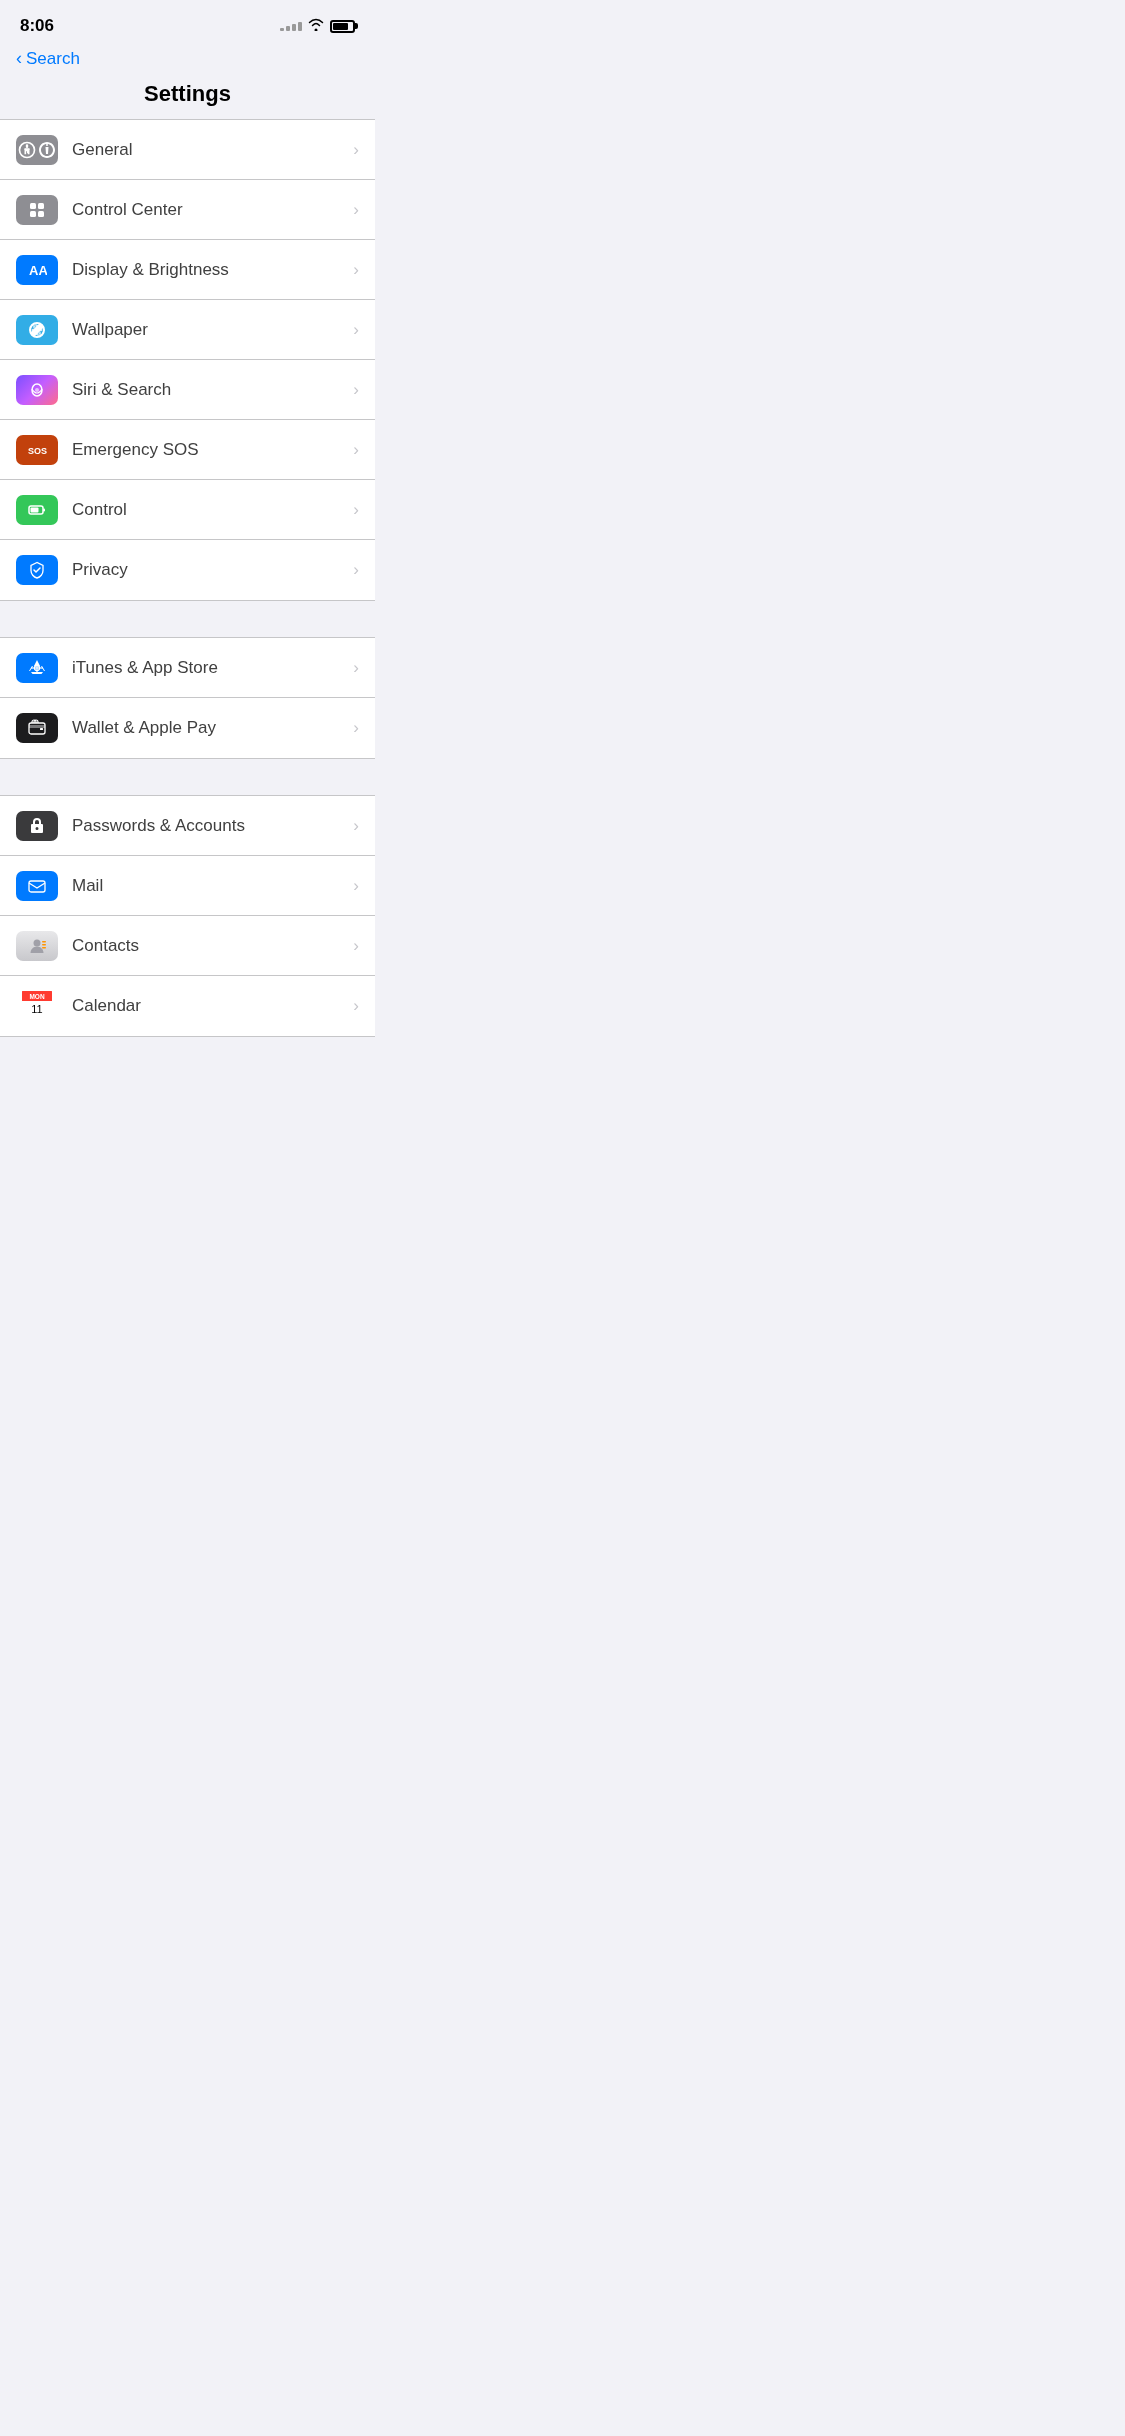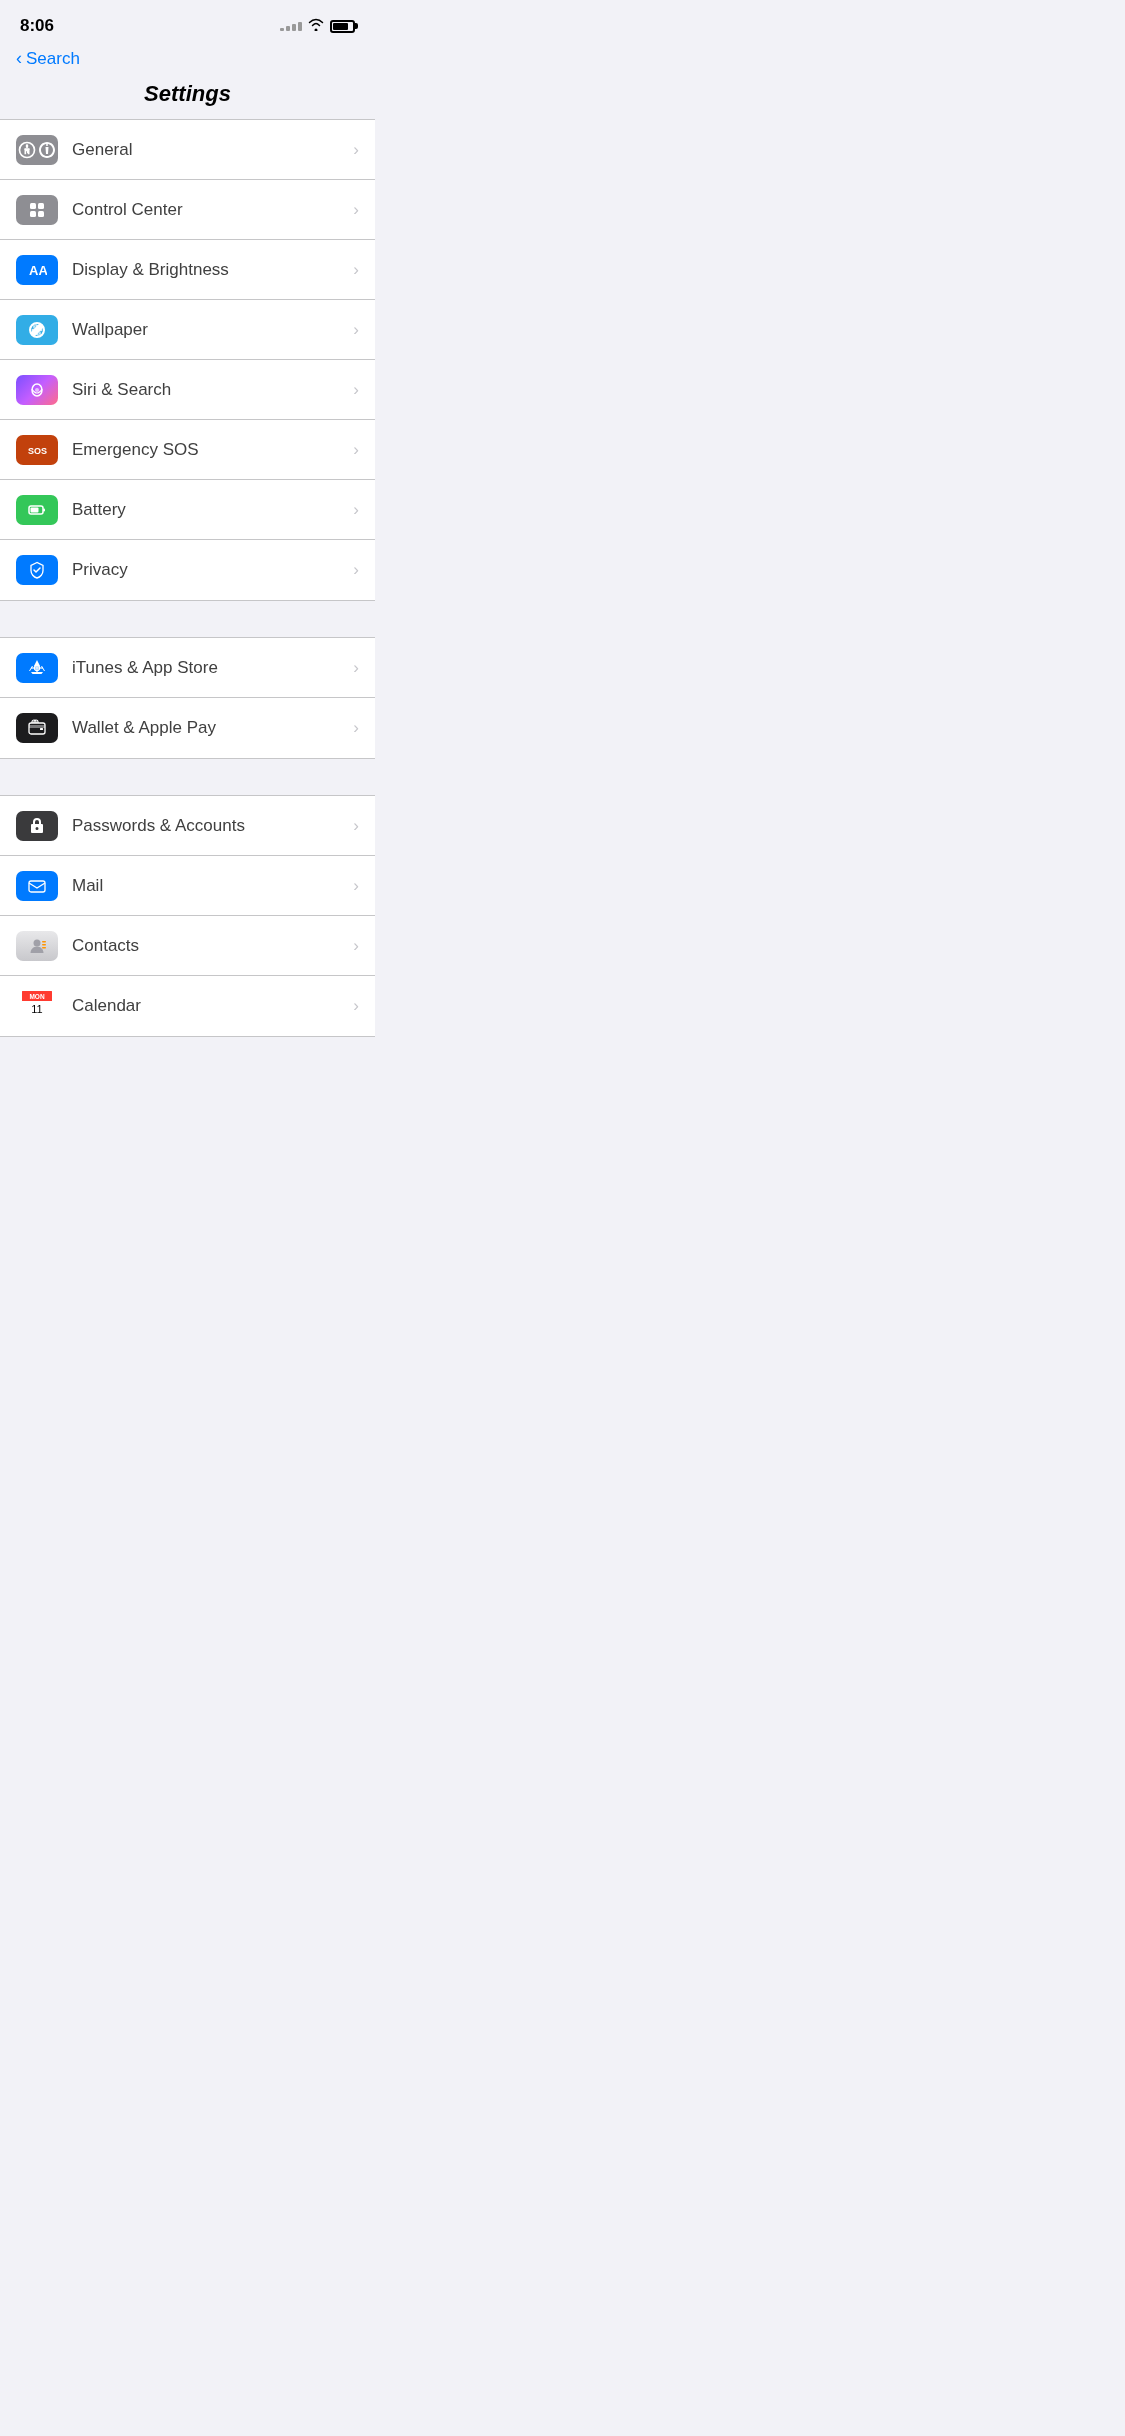--- a/index.html
+++ b/index.html
@@ -91,21 +91,20 @@
     .back-chevron {
       font-size: 18px;
       color: #007aff;
     }
 
     
     .page-title-bar {
       background: #f2f2f7;
       text-align: center;
       padding: 4px 0 12px 0;
-      font-style: italic;
     }
     .page-title {
       font-size: 22px;
       font-weight: 700;
       color: #000;
     }
 
     
     .settings-group {
       background: #fff;
@@ -304,21 +303,21 @@
   </div>
 
   <div class="settings-row">
     <div class="row-icon icon-green">
       <svg width="20" height="20" viewBox="0 0 20 20" fill="none">
         <rect x="2" y="6" width="14" height="8" rx="2" stroke="white" stroke-width="1.5" fill="none"></rect>
         <rect x="16" y="8.5" width="2" height="3" rx="1" fill="white"></rect>
         <rect x="3.5" y="7.5" width="8" height="5" rx="1" fill="white"></rect>
       </svg>
     </div>
-    <span class="row-label">Battery</span>
+    <span class="row-label">Control</span>
     <span class="row-chevron">›</span>
   </div>
 
   <div class="settings-row">
     <div class="row-icon icon-blue2">
       <svg width="20" height="20" viewBox="0 0 20 20" fill="none">
         <path d="M10 2.5l-6 3v5c0 3.5 2.6 6.7 6 7.5 3.4-.8 6-4 6-7.5v-5l-6-3z" stroke="white" stroke-width="1.3" fill="none"></path>
         <path d="M7 10l2 2 4-4" stroke="white" stroke-width="1.5" stroke-linecap="round" stroke-linejoin="round"></path>
       </svg>
     </div>

